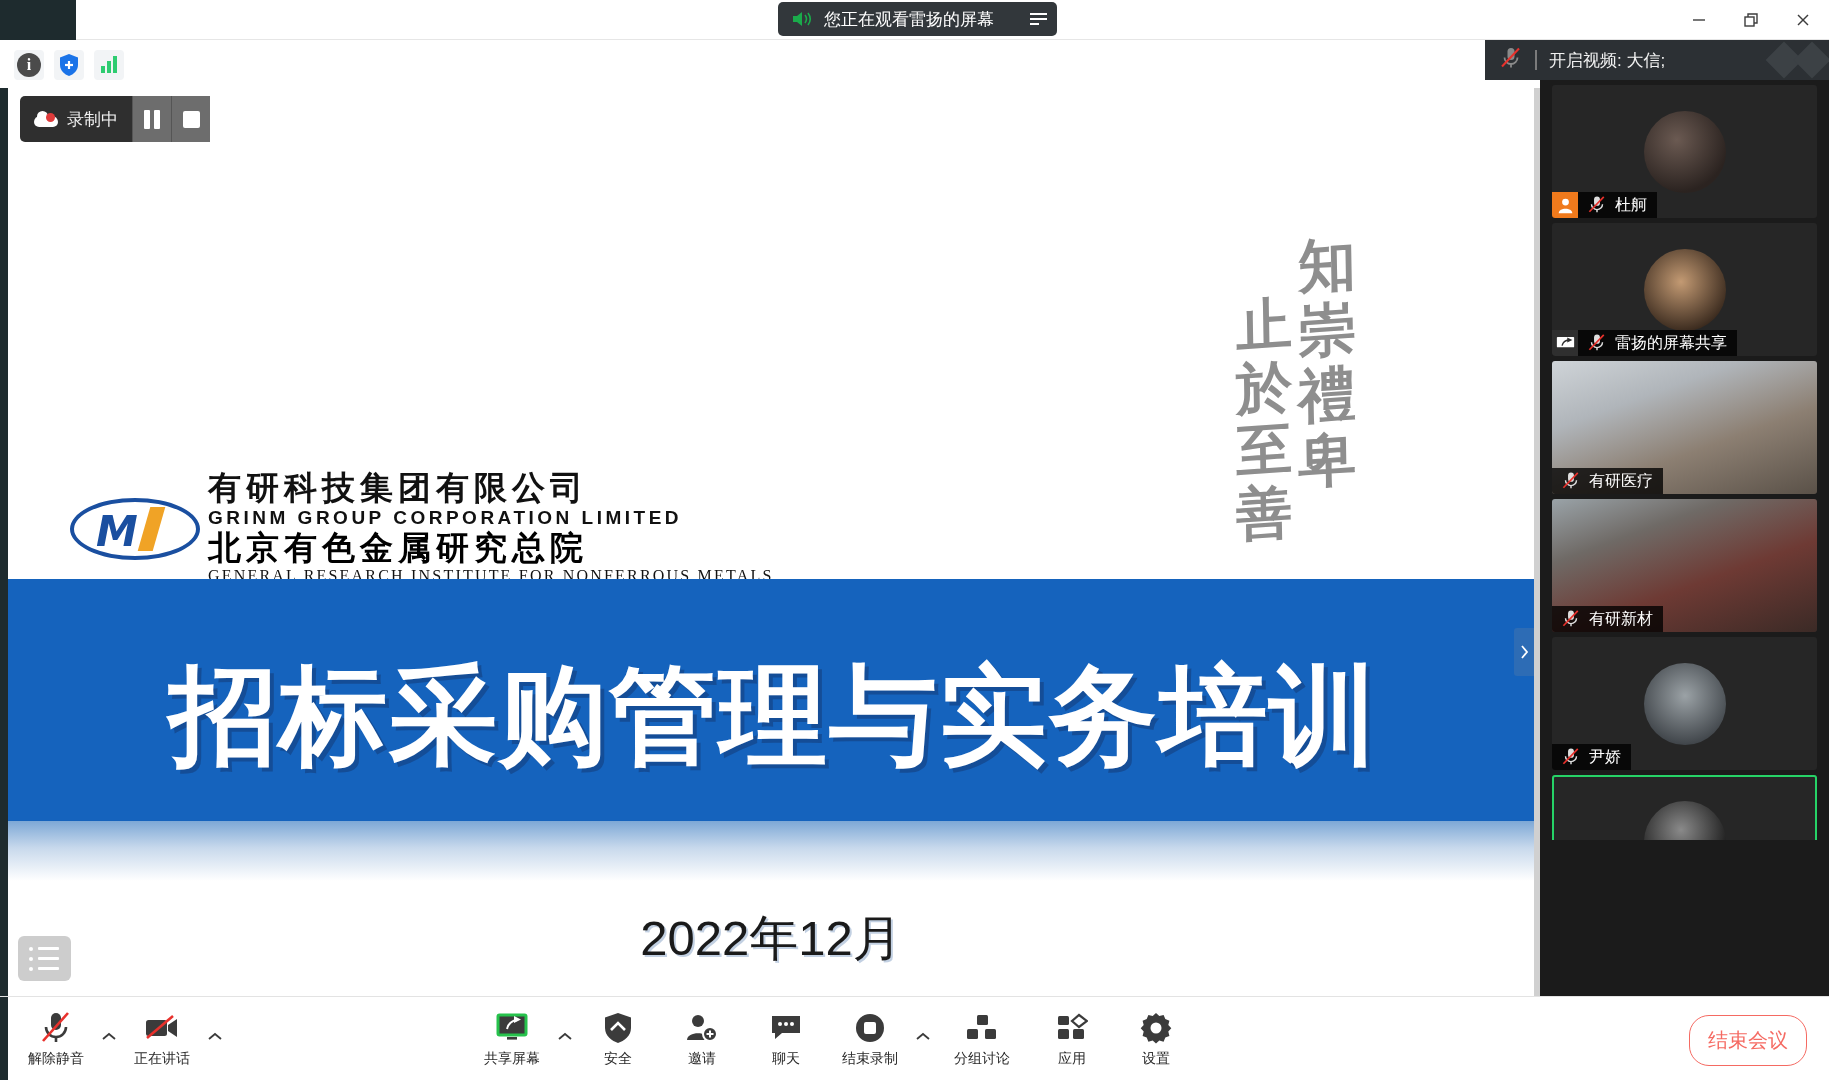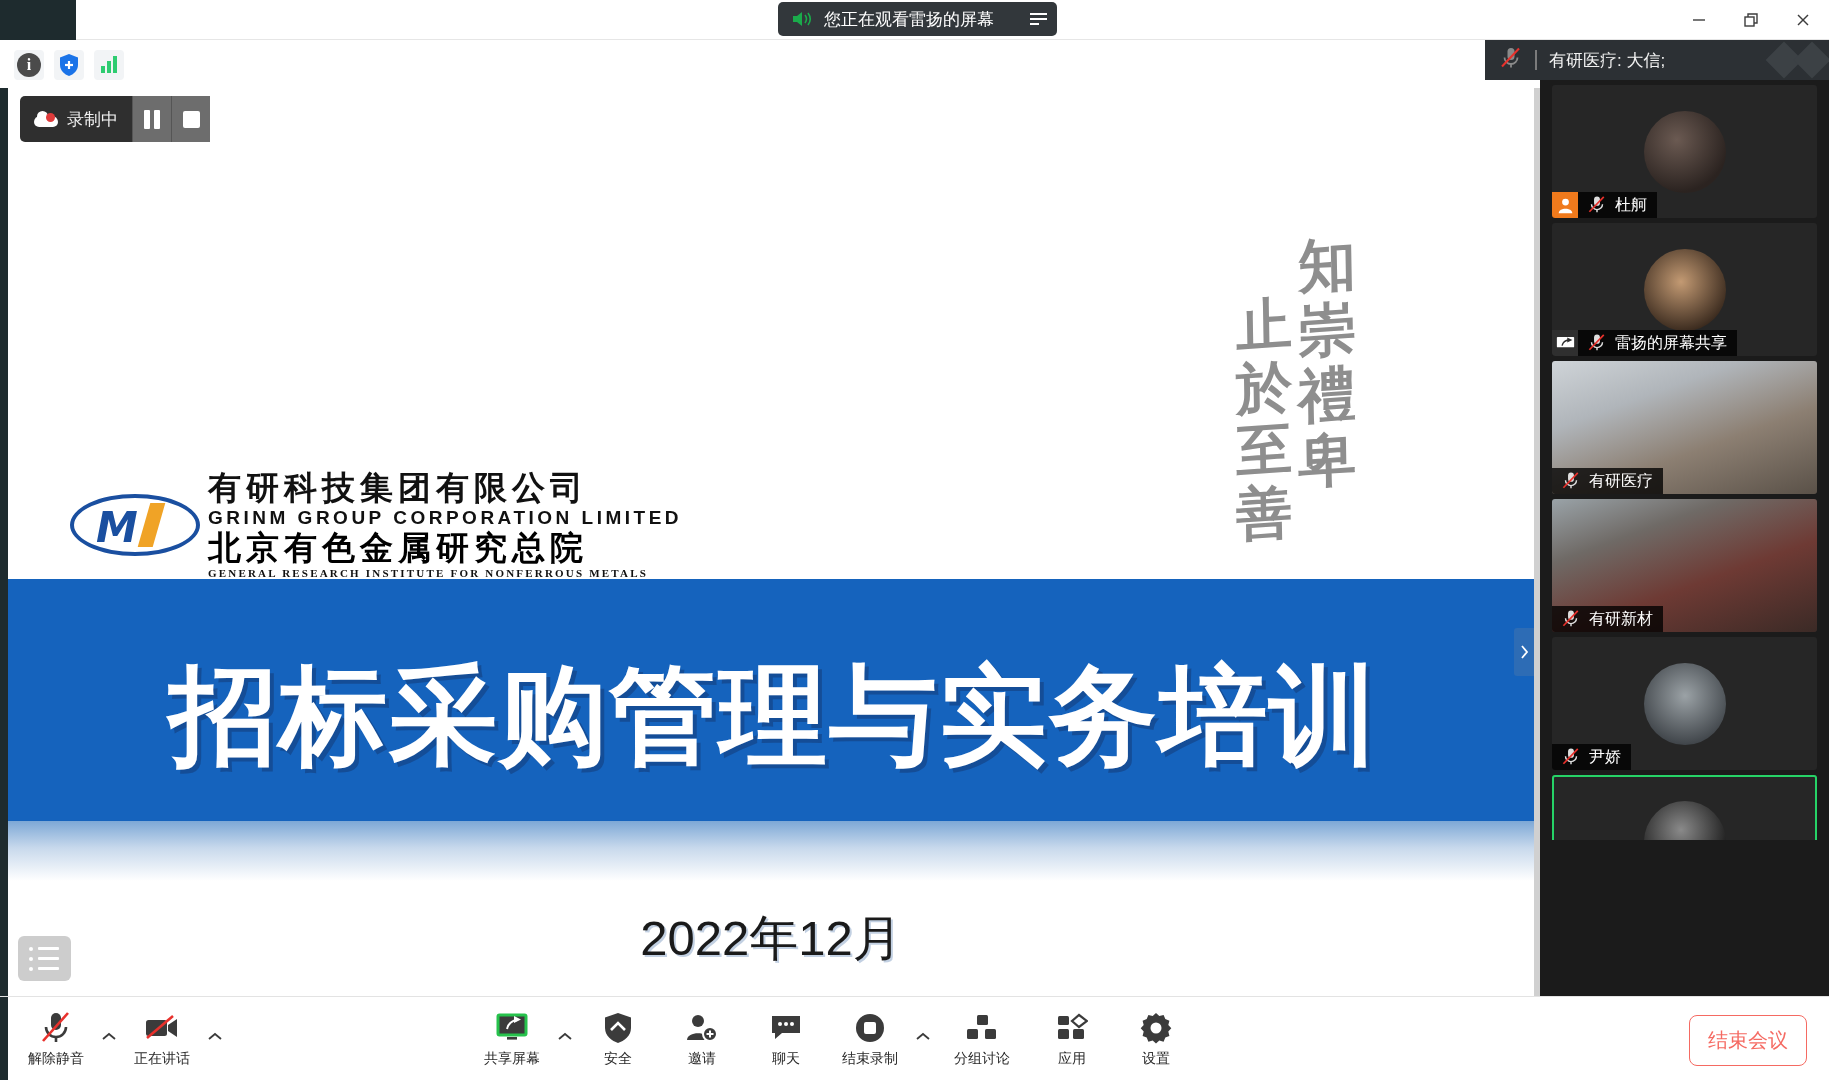--- a/index.html
+++ b/index.html
@@ -129,21 +129,21 @@
   }
   .lt2 {
     font-size: 19px; font-weight: 800; color: #111; letter-spacing: 3.5px; line-height: 1.25;
     font-family: "Liberation Sans", sans-serif;
   }
   .lt3 {
     font-size: 33px; font-weight: 900; color: #000000; letter-spacing: 5px; line-height: 1.1;
     font-family: "DejaVu Sans", sans-serif;
   }
   .lt4 {
-    font-size: 11px; font-weight: 700; color: #111; letter-spacing: 2.2px; line-height: 1.3;
+    font-size: 16px; font-weight: 400; color: #111; letter-spacing: 2.2px; line-height: 1.3;
     font-family: "Liberation Serif", serif;
   }
 
   
   .calli {
     position: absolute; left: 1228px; top: 145px; display: flex; gap: 6px;
     font-family: "DejaVu Serif", serif;
   }
   .calli-col { display: flex; flex-direction: column; color: #8e8e8e; font-size: 58px; line-height: 1.12; }
   .calli-col.left { margin-top: 60px; font-size: 56px; }
@@ -244,21 +244,21 @@
     width: 84px; display: flex; flex-direction: column; align-items: center; gap: 5px;
     padding-top: 6px; cursor: pointer;
   }
   .tb-ic { height: 34px; display: flex; align-items: center; justify-content: center; }
   .tb-lb { font-size: 14px; color: #2a2a2a; white-space: nowrap; }
   .caret {
     width: 22px; height: 62px; display: flex; align-items: center; justify-content: center;
     padding-top: 2px;
   }
   .end-btn {
-    position: absolute; right: 22px; top: 18px; border: 1.6px solid #f56a62; border-radius: 8px;
+    position: absolute; right: 22px; top: 18px; border: 1.6px solid #f56a62; border-radius: 20px;
     color: #f56a62; font-size: 20px; padding: 11px 18px; background: #fff;
   }
 </style>
 </head>
 <body>
 
 <div id="app">
 
   <div class="titlebar">
     <div class="titlebar-left-edge"></div>
@@ -499,21 +499,21 @@
   <div class="speaking-bar">
     <span>
       <svg width="24" height="26" viewBox="0 0 24 26">
         <rect x="8.5" y="3" width="7" height="12" rx="3.5" fill="#8a8a8a"></rect>
         <path d="M5.5 12.5 a6.5 6.5 0 0 0 13 0" fill="none" stroke="#8a8a8a" stroke-width="1.8"></path>
         <line x1="12" y1="19" x2="12" y2="22.5" stroke="#8a8a8a" stroke-width="1.8"></line>
         <line x1="3" y1="21.5" x2="20" y2="3.5" stroke="#e8312c" stroke-width="2"></line>
       </svg>
     </span>
     <span class="sep"></span>
-    <span class="speaking-text">有研医疗: 大信;</span>
+    <span class="speaking-text">开启视频: 大信;</span>
     <span class="bar-deco">
         <i></i>
         <i></i>
       </span>
   </div>
 
   <div class="toolbar">
     <div class="tb-left-edge"></div>
 
     <div class="tb-group" style="left:14px;">

